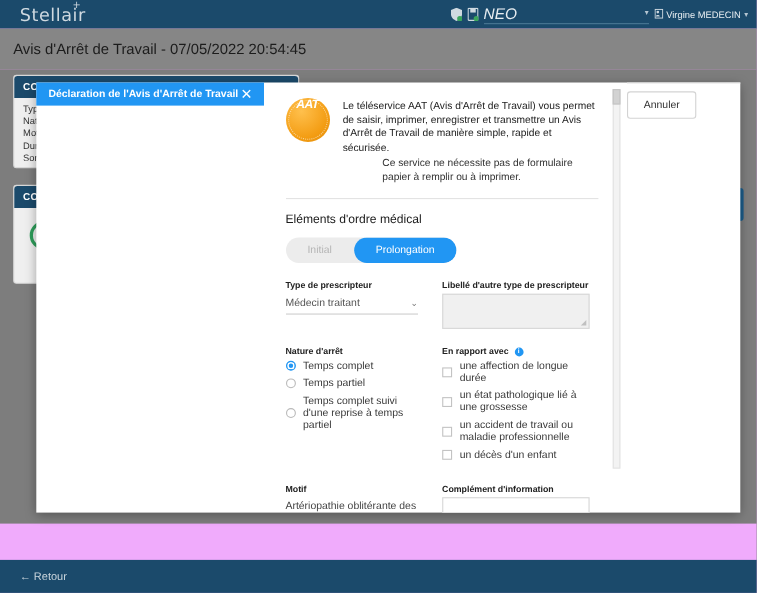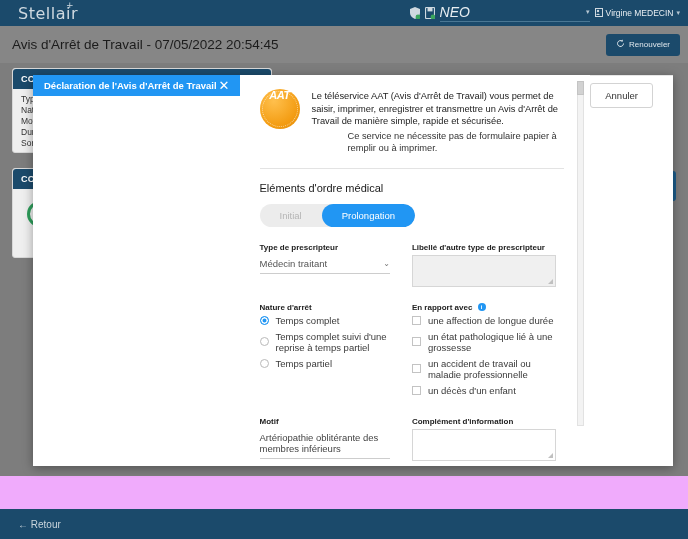--- a/index.html
+++ b/index.html
@@ -220,21 +220,21 @@
     border: 1px solid #b9b9b9; background: #fff; flex: none;
   }
   .radio.on { border-color: #2196f3; background: #2196f3; box-shadow: inset 0 0 0 1.5px #fff; }
   .cbox {
     width: 9px; height: 9px; border: 1px solid #c3c3c3; background: #fff; flex: none;
   }
 
   .modal-foot {
     flex: none; height: 40px; border-top: 1px solid #e6e6e6;
     display: flex; align-items: center; justify-content: flex-end;
-    padding-right: 20px; gap: 10px;
+    padding-right: 40px; gap: 10px;
   }
   .btn-cancel {
     background: #fff; border: 1px solid #d3d3d3; border-radius: 3px;
     font-size: 9.5px; color: #333; padding: 6px 14px; cursor: pointer;
   }
   .btn-validate-wrap {
     border: 2px solid #ffe500; border-radius: 5px; padding: 2px;
   }
   .btn-validate {
     background: #2196f3; border: none; border-radius: 3px;
@@ -278,29 +278,20 @@
           </svg>
         </span>
         <span>Virgine MEDECIN</span>
         <span class="caret">▾</span>
       </span>
     </div>
   </div>
 
   <div class="titlebar">
     <div class="page-title">Avis d'Arrêt de Travail - 07/05/2022 20:54:45</div>
-    <button class="renew-btn">
-      <span>
-        <svg width="9" height="9" viewBox="0 0 10 10">
-          <path d="M8.3 5 A3.3 3.3 0 1 1 7 2.4" fill="none" stroke="#dfe7ec" stroke-width="1.1"></path>
-          <path d="M7.4 0.6 L7.6 2.9 L5.3 2.6 Z" fill="#dfe7ec"></path>
-        </svg>
-      </span>
-      <span>Renouveler</span>
-    </button>
   </div>
 
   <div class="page-body">
 
     <div class="bg-card" style="left:12px; top:5px; width:260px; height:85px;">
       <div class="bg-card-head">CONTEXTE</div>
       <div class="bg-card-body">
         <div class="bg-line">Type</div>
         <div class="bg-line">Nature</div>
         <div class="bg-line">Motif</div>
@@ -380,25 +371,25 @@
       
       <div class="grid2">
         <div class="col">
           <div class="fld-label">Nature d'arrêt</div>
           <div class="radio-row">
             <span class="radio on"></span>
             <span>Temps complet</span>
           </div>
           <div class="radio-row">
             <span class="radio"></span>
-            <span>Temps complet suivi d'une reprise à temps partiel</span>
+            <span>Temps partiel</span>
           </div>
           <div class="radio-row">
             <span class="radio"></span>
-            <span>Temps partiel</span>
+            <span>Temps complet suivi d'une reprise à temps partiel</span>
           </div>
         </div>
         <div class="col right">
           <div class="fld-label">
             <span>En rapport avec</span>
             <span class="info-i">i</span>
           </div>
           <div class="check-row">
             <span class="cbox"></span>
             <span>une affection de longue durée</span>

